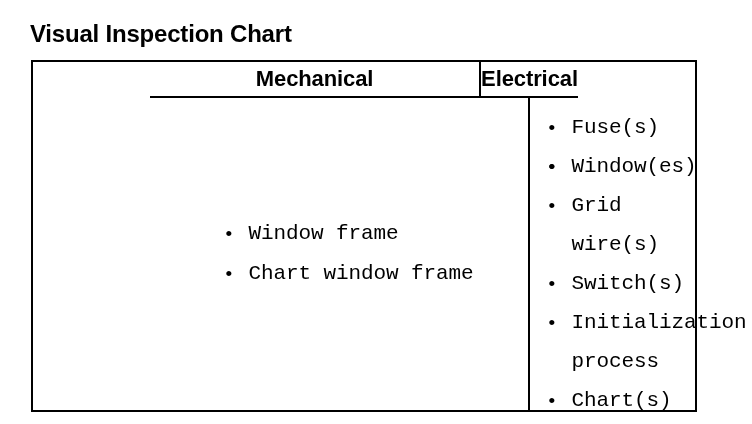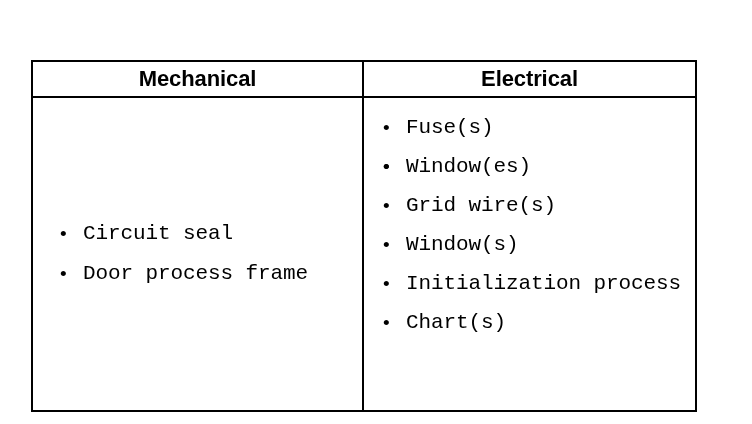--- a/index.html
+++ b/index.html
@@ -47,20 +47,21 @@
   }
 
   .table-grid {
     position: absolute;
     left: 0;
     top: 0;
     width: 100%;
     height: 100%;
     display: flex;
     flex-direction: column;
+    align-items: center;
   }
 
   .header-row {
     height: 36px;
     min-height: 36px;
     display: flex;
     border-bottom: 2.5px solid #000000;
     box-sizing: border-box;
   }
 
@@ -153,44 +154,45 @@
 
   .cell-list.electrical .bullet-item.wrapped .bullet-label {
     max-width: 190px;
   }
 </style>
 </head>
 <body>
 
 <div id="page-root">
 
+  <div class="chart-title">Visual Inspection Chart</div>
 
   <div class="inspection-table">
     <div class="table-grid">
 
       <div class="header-row">
         <div class="col-left">
           <div class="header-cell-text">Mechanical</div>
         </div>
         <div class="col-right">
           <div class="header-cell-text">Electrical</div>
         </div>
       </div>
 
       <div class="body-row">
 
         <div class="col-left">
           <ul class="cell-list mechanical">
             <li class="bullet-item">
               <span class="dot">•</span>
-              <span class="bullet-label">Circuit seal</span>
-            </li>
-            <li class="bullet-item">
-              <span class="dot">•</span>
-              <span class="bullet-label">Door process frame</span>
+              <span class="bullet-label">Window frame</span>
+            </li>
+            <li class="bullet-item">
+              <span class="dot">•</span>
+              <span class="bullet-label">Chart window frame</span>
             </li>
           </ul>
         </div>
 
         <div class="col-right">
           <ul class="cell-list electrical">
             <li class="bullet-item">
               <span class="dot">•</span>
               <span class="bullet-label">Fuse(s)</span>
             </li>
@@ -200,21 +202,21 @@
             <li class="bullet-item">
               <span class="dot">•</span>
               <span class="bullet-label">Window(es)</span>
             </li>
             <li class="bullet-item">
               <span class="dot">•</span>
               <span class="bullet-label">Grid wire(s)</span>
             </li>
             <li class="bullet-item">
               <span class="dot">•</span>
-              <span class="bullet-label">Window(s)</span>
+              <span class="bullet-label">Switch(s)</span>
             </li>
             <li class="bullet-item">
               <span class="dot">•</span>
               <span class="bullet-label">Initialization process</span>
             </li>
             <li class="bullet-item">
               <span class="dot">•</span>
               <span class="bullet-label">Chart(s)</span>
             </li>
           </ul>

